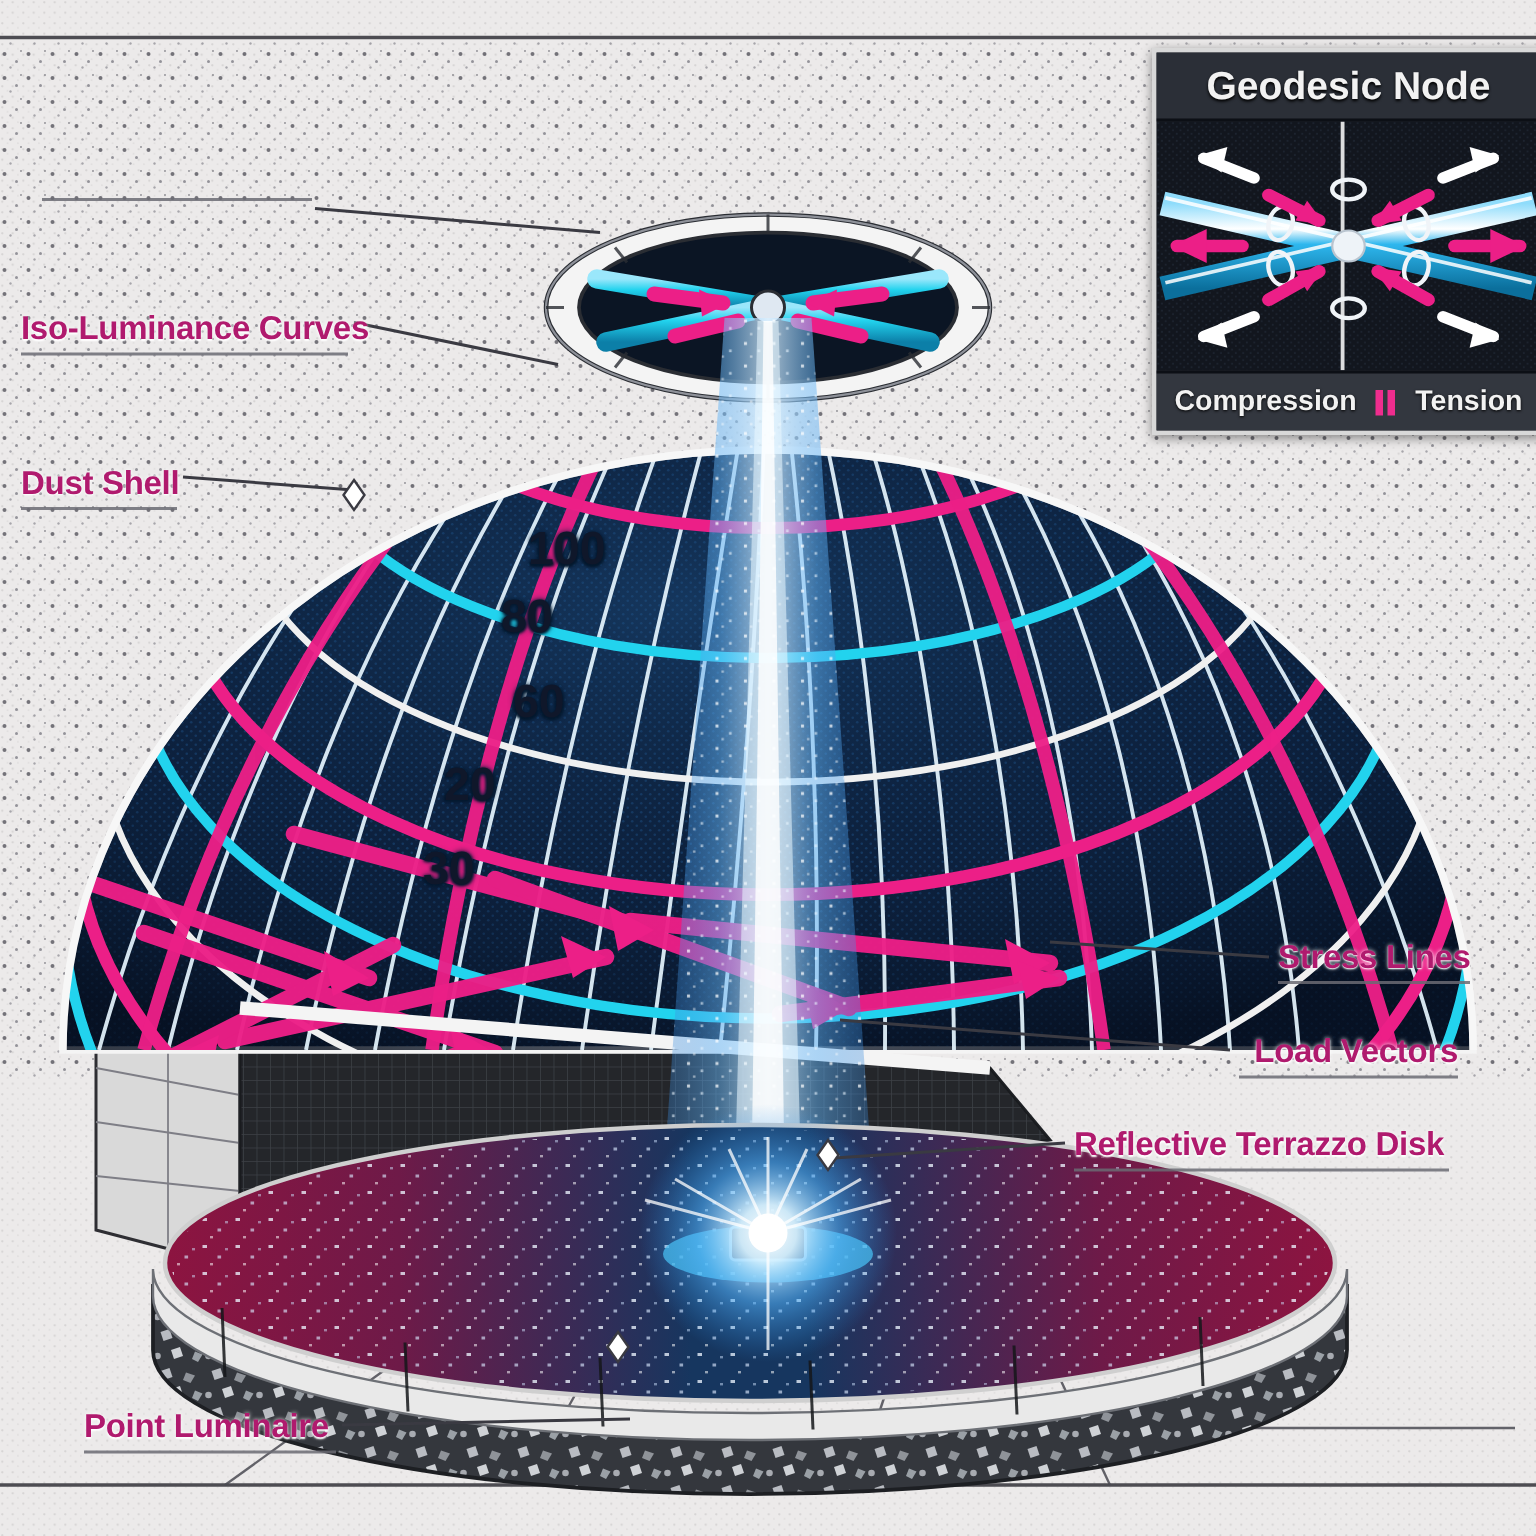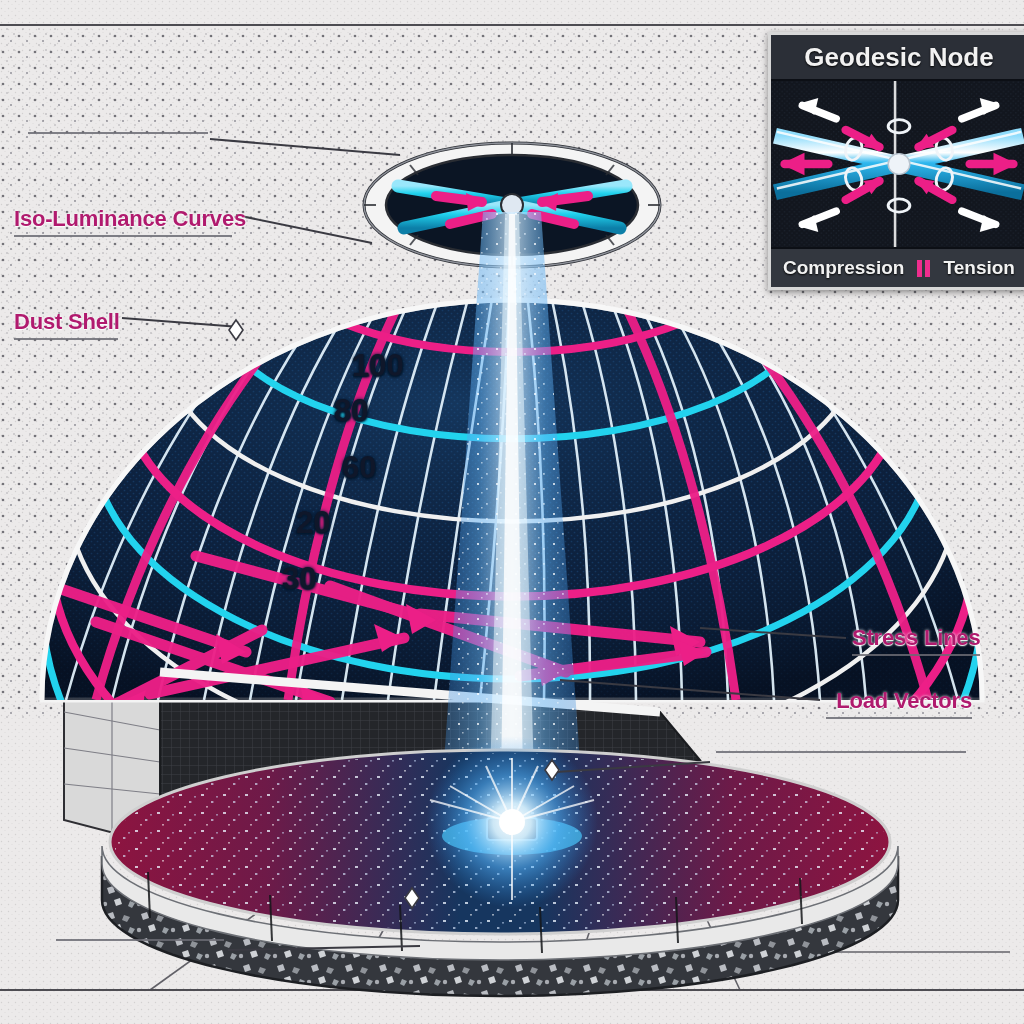--- a/index.html
+++ b/index.html
@@ -391,22 +391,22 @@
       <div class="iso" style="left: 296px; top: 505px; font-size: 31px;">20</div>
       <div class="iso" style="left: 282px; top: 561px; font-size: 31px; text-align: center;">30</div>
     </div>
 
   <div id="labels">
       <div class="lbl blue" style="left: 28px; top: 131px; font-size: 22px;"><div class="rule" style="width: 180px;"></div></div>
       <div class="lbl mag" style="left: 14px; top: 206px; font-size: 22px; text-decoration: underline;"><div class="txt">Iso-Luminance Curves</div><div class="rule" style="width: 218px;"></div></div>
       <div class="lbl mag" style="left: 14px; top: 309px; font-size: 22px;"><div class="txt">Dust Shell</div><div class="rule" style="width: 104px;"></div></div>
       <div class="lbl mag" style="left: 852px; top: 625px; font-size: 22px;"><div class="txt">Stress Lines</div><div class="rule" style="width: 128px;"></div></div>
       <div class="lbl mag" style="left: 826px; top: 688px; font-size: 22px; text-align: right;"><div class="txt">Load Vectors</div><div class="rule" style="width: 146px;"></div></div>
-      <div class="lbl mag" style="left: 716px; top: 750px; font-size: 22px;"><div class="rule" style="width: 250px;"></div></div>
-      <div class="lbl mag" style="left: 56px; top: 938px; font-size: 22px;"><div class="rule" style="width: 168px;"></div></div>
+      <div class="lbl mag" style="left: 716px; top: 750px; font-size: 22px;"><div class="txt">Reflective Terrazzo Disk</div><div class="rule" style="width: 250px;"></div></div>
+      <div class="lbl mag" style="left: 56px; top: 938px; font-size: 22px;"><div class="txt">Point Luminaire</div><div class="rule" style="width: 168px;"></div></div>
     </div>
 
   <div id="inset" style="left: 768px; top: 32px; width: 262px; height: 258px;">
     <div class="bar" style="height: 46px; font-size: 26px;">Geodesic Node</div>
     <div class="canvas" style="top: 46px; bottom: 40px;">
       <svg viewBox="0 0 260 176" preserveAspectRatio="none">
         <defs>
           <pattern id="insetTex" width="5" height="5" patternUnits="userSpaceOnUse">
             <rect width="5" height="5" fill="#12161e"></rect>
             <circle cx="1.2" cy="1.2" r="0.7" fill="#1d2430"></circle>

